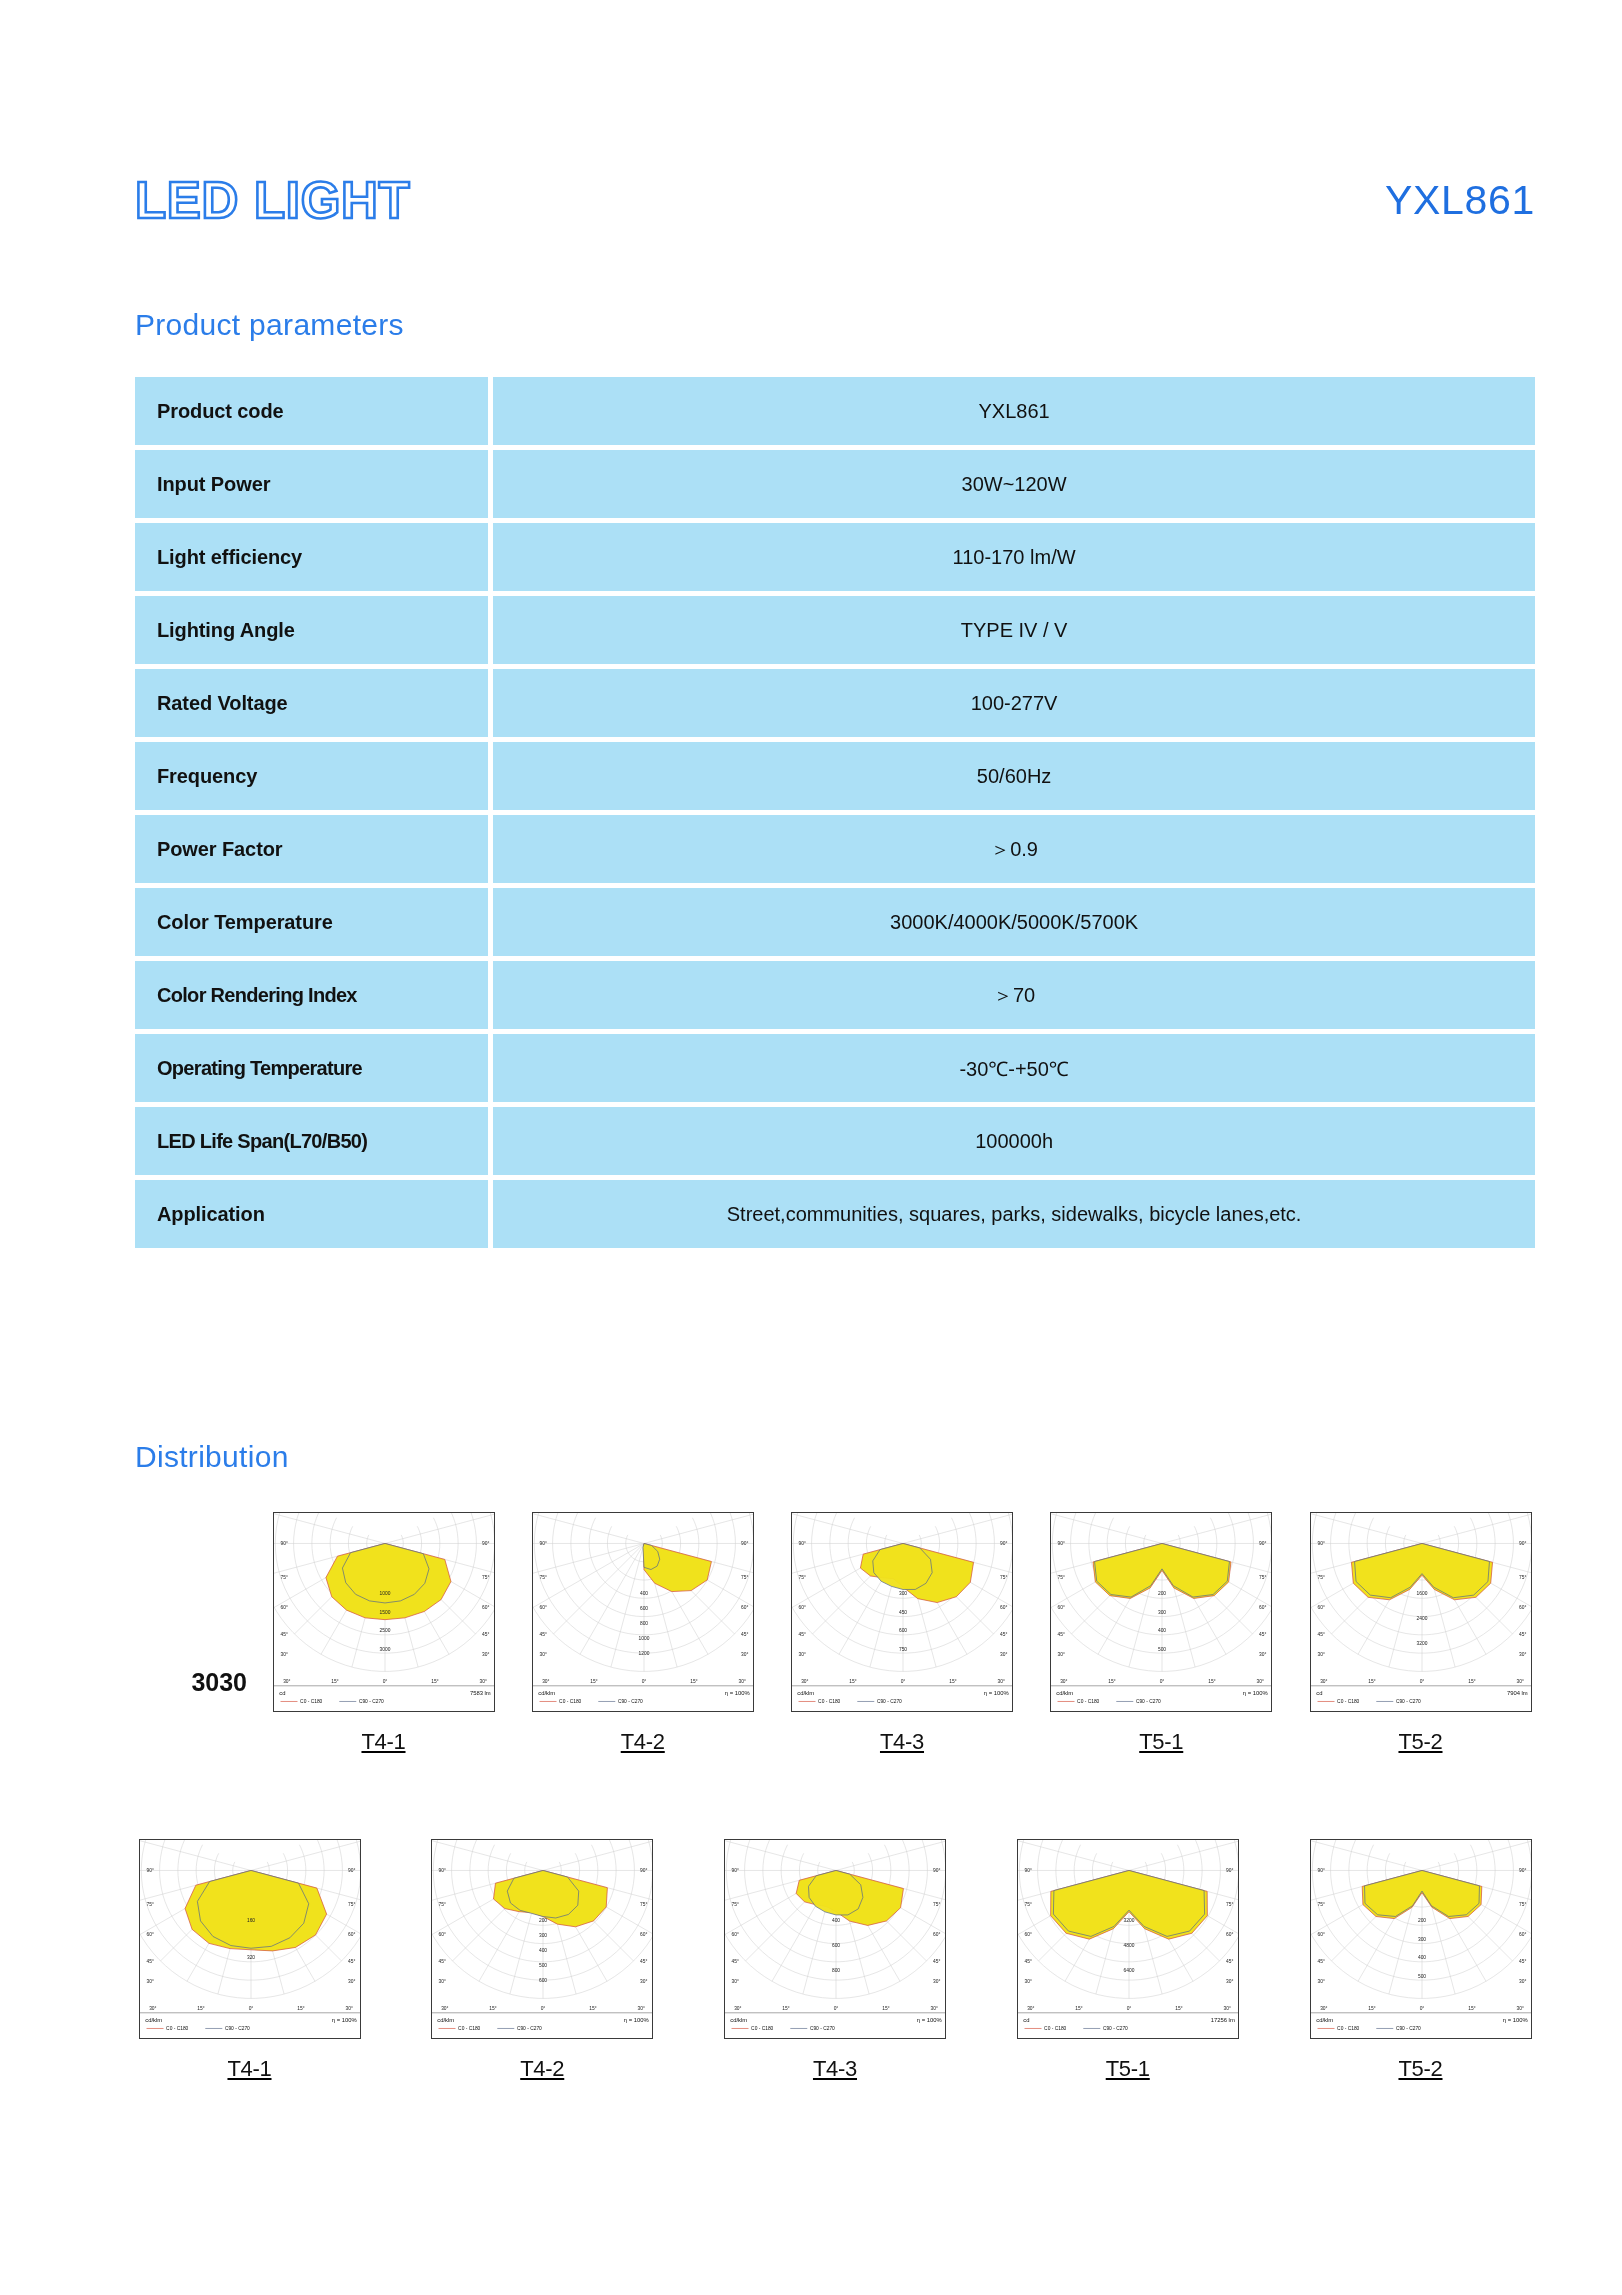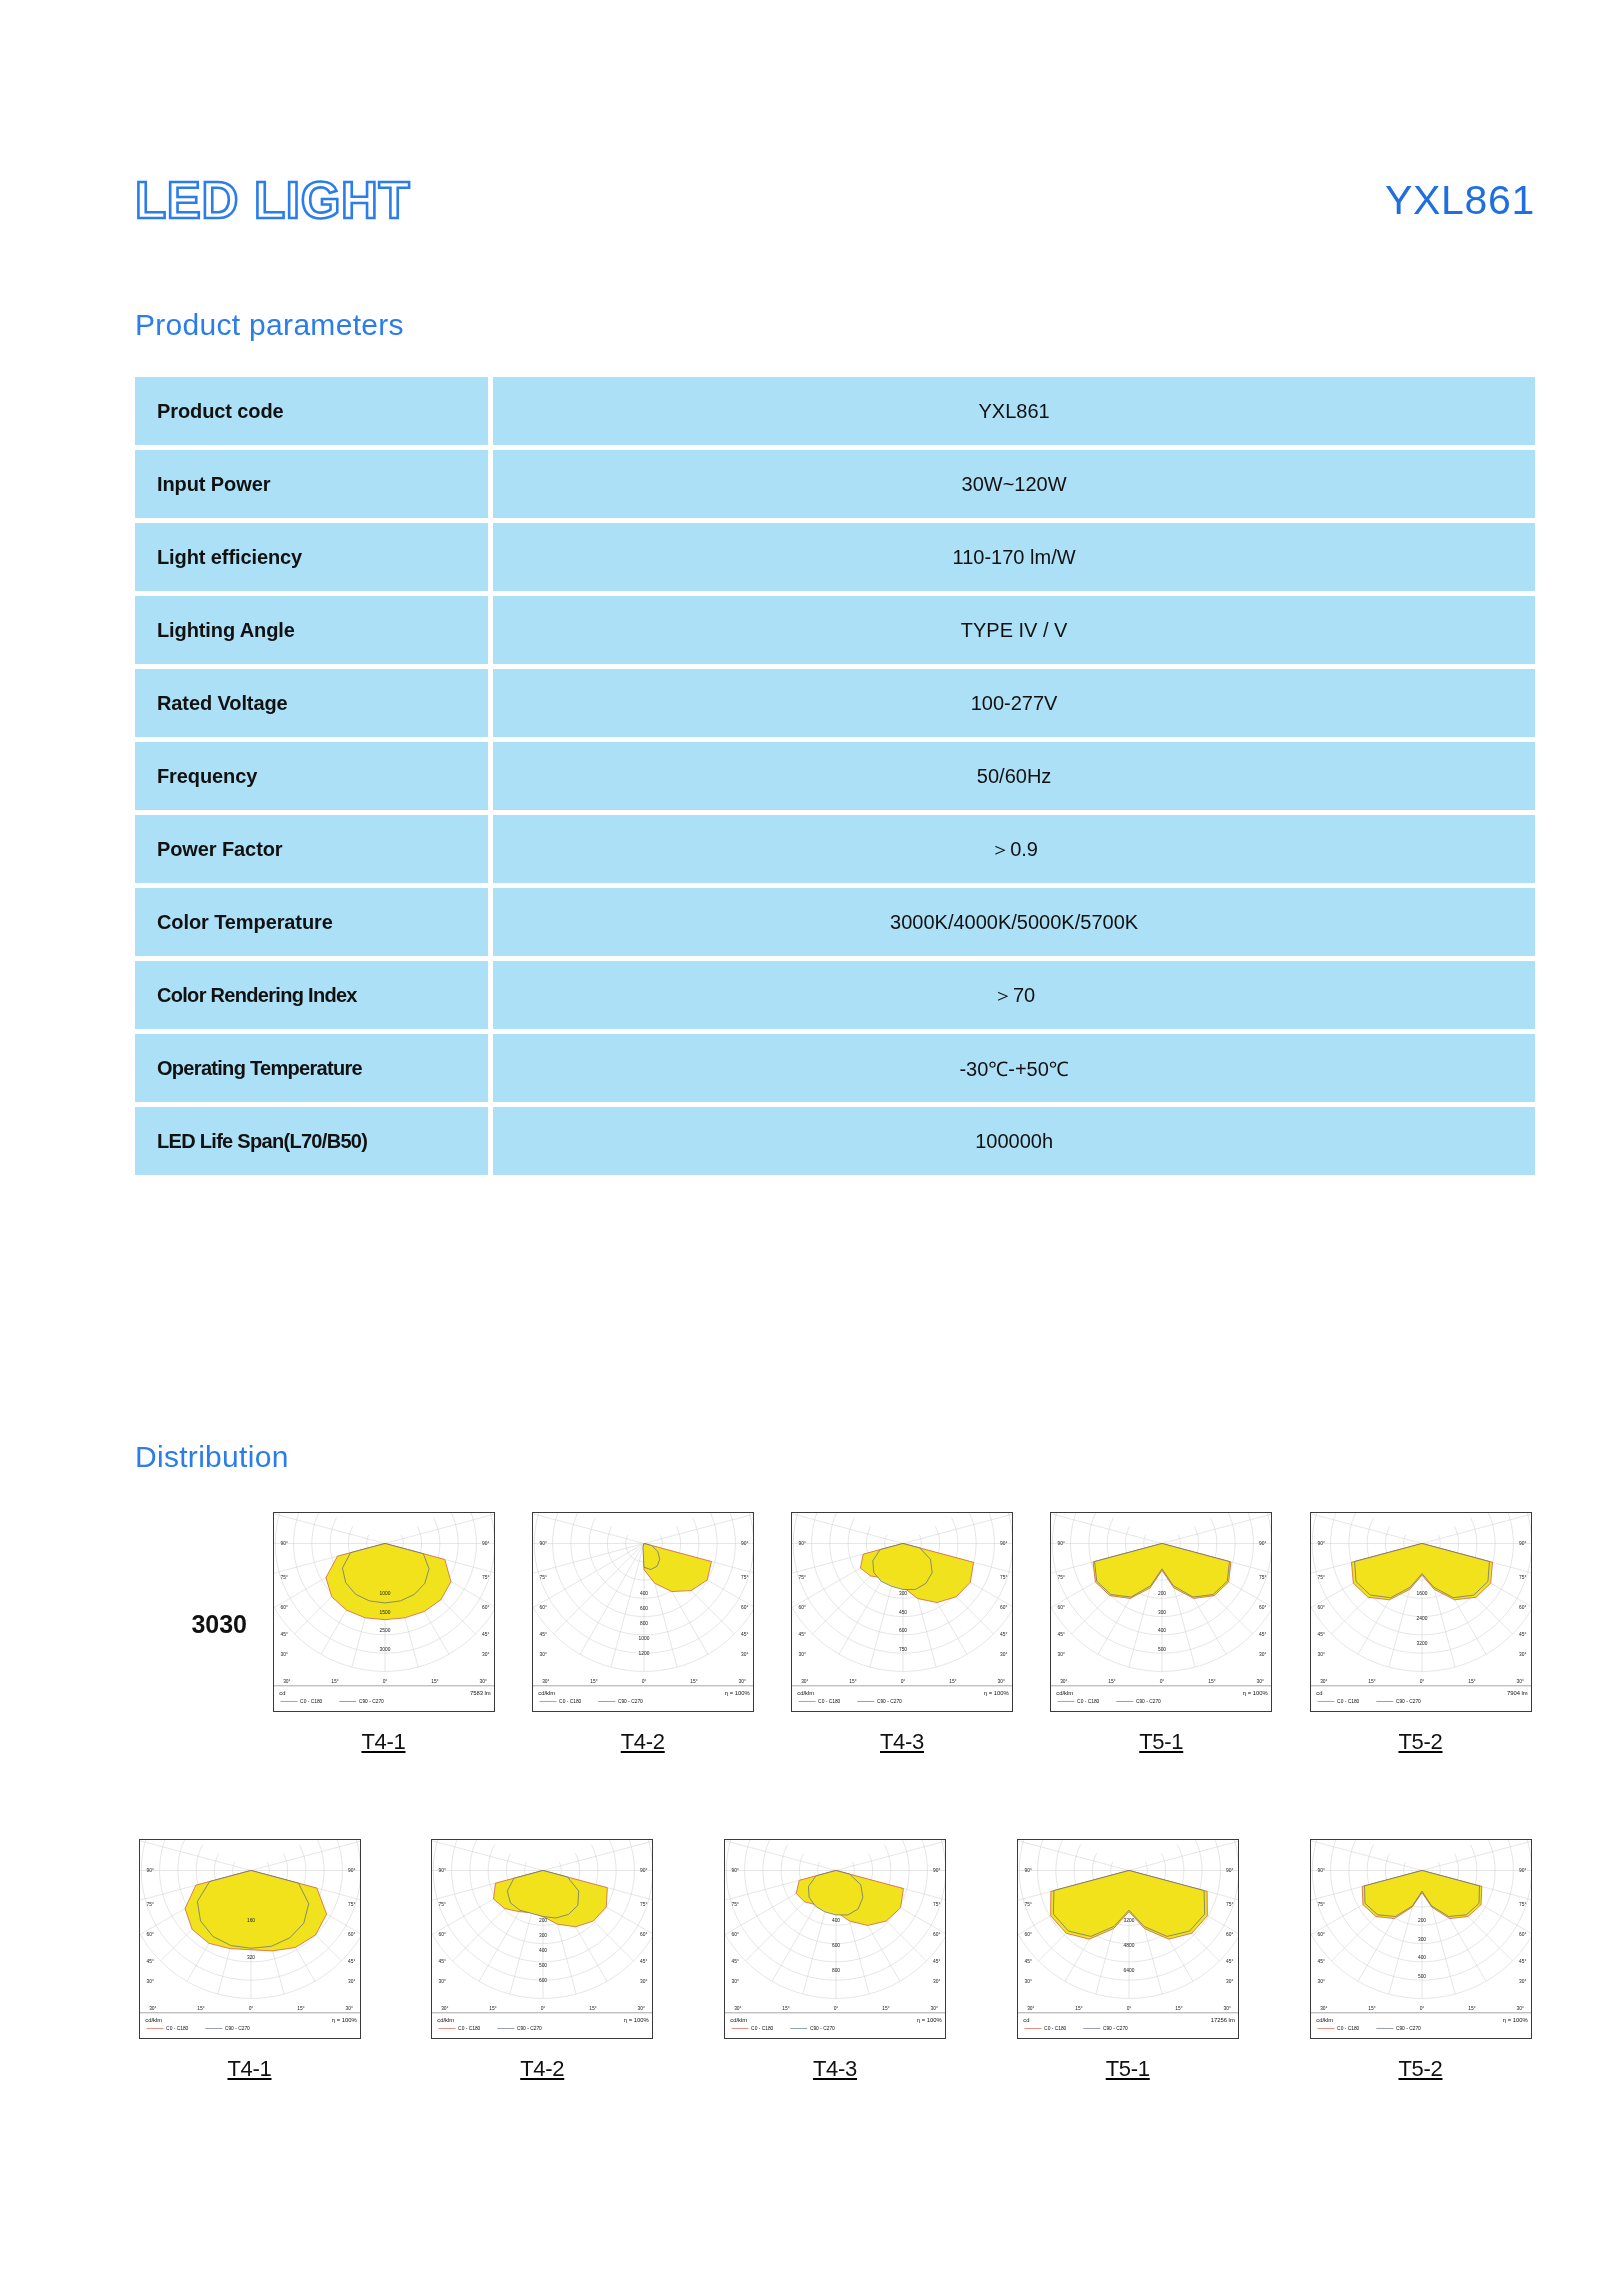--- a/index.html
+++ b/index.html
@@ -97,21 +97,21 @@
   .dist-block {
     position: absolute;
     left: 128px;
     width: 1400px;
   }
   #dist-row-1 { top: 1512px; }
   #dist-row-2 { top: 1839px; }
 
   .dist-row {
     display: flex;
-    align-items: flex-start;
+    align-items: center;
   }
   .row-label {
     width: 134px;
     flex: 0 0 134px;
     font-size: 25px;
     font-weight: 700;
     color: #111;
     text-align: right;
     padding-right: 22px;
     padding-top: 98px;
@@ -208,20 +208,25 @@
         <tr>
           <td class="k narrow">Operating Temperature</td>
           <td class="spacer"></td>
           <td class="v">-30℃-+50℃</td>
         </tr>
         <tr>
           <td class="k narrow">LED Life Span(L70/B50)</td>
           <td class="spacer"></td>
           <td class="v">100000h</td>
         </tr>
+        <tr>
+          <td class="k">Application</td>
+          <td class="spacer"></td>
+          <td class="v">Street,communities, squares, parks, sidewalks, bicycle lanes,etc.</td>
+        </tr>
       </tbody>
   </table>
 
   <div class="section-title" id="sec-dist">Distribution</div>
 
   <div class="dist-block" id="dist-row-1">
     <div class="dist-row">
       <div class="row-label">3030</div>
       <div class="charts" id="charts-row-0">
           <div class="chart-cell">

